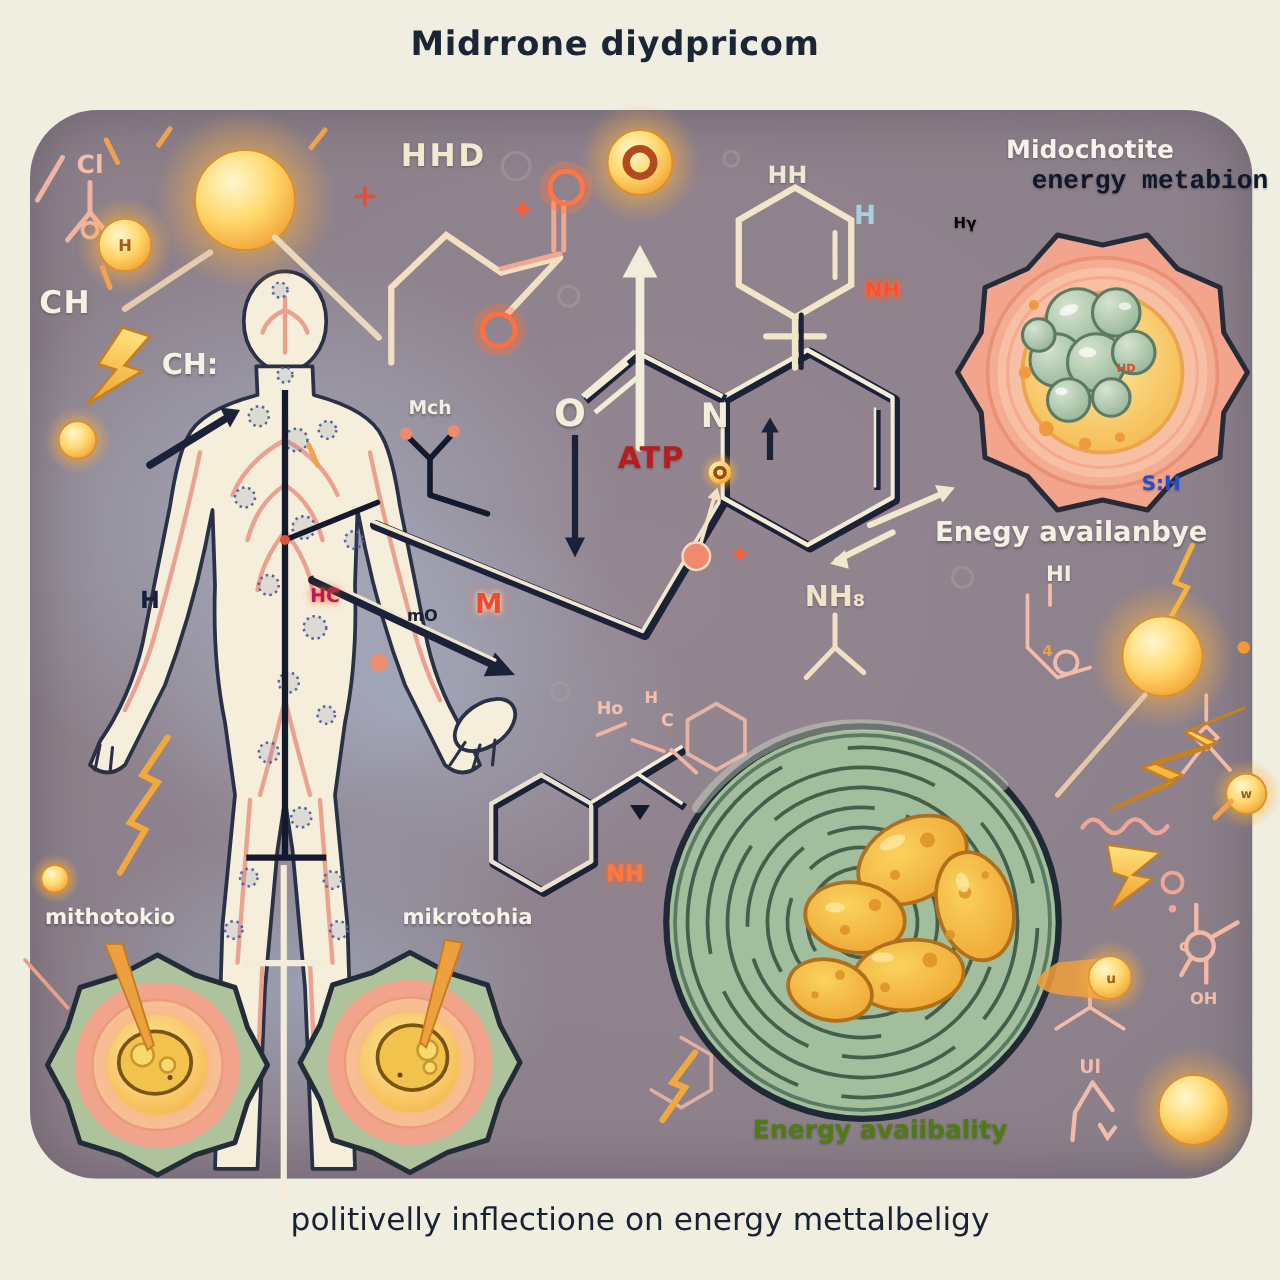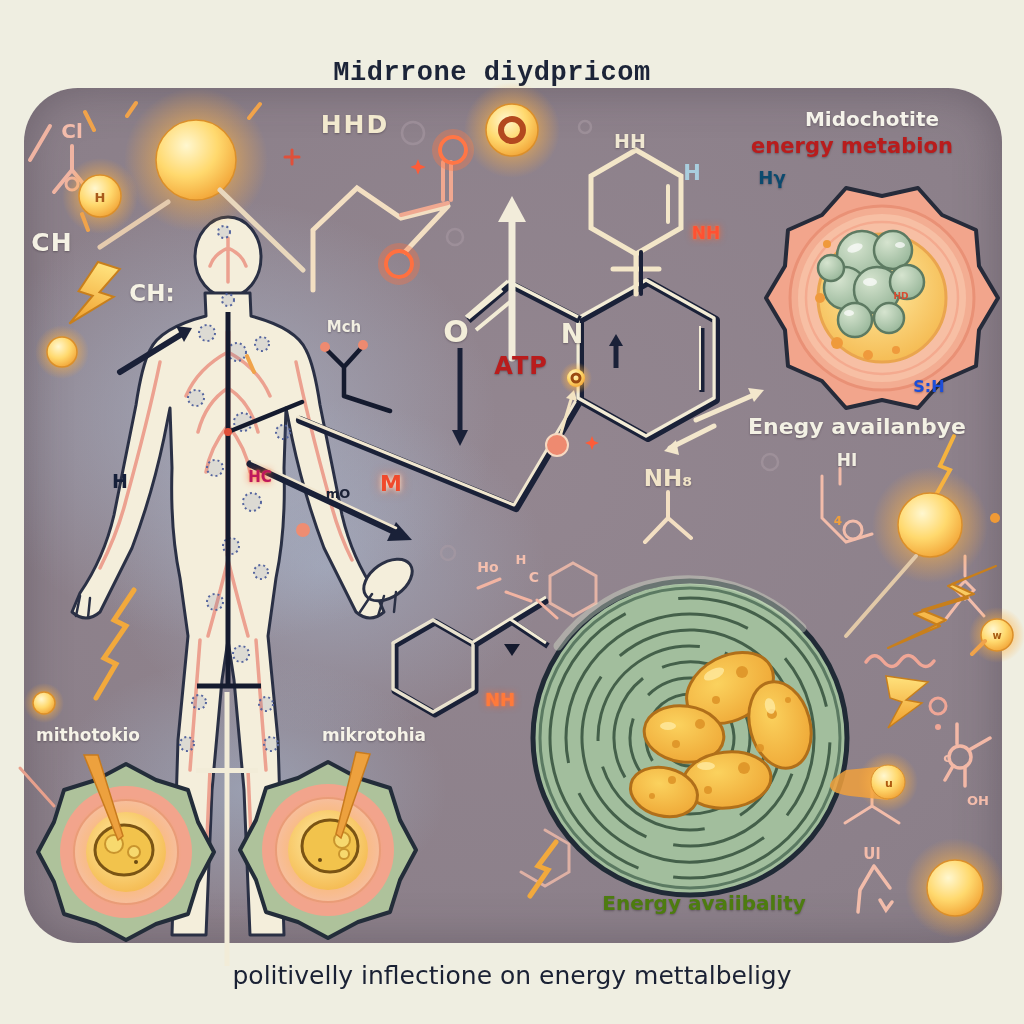--- a/index.html
+++ b/index.html
@@ -1,19 +1,19 @@
 <!DOCTYPE html>
 <html><head>
 <meta charset="utf-8">
 <style>
   html,body{margin:0;padding:0;}
   #stage{position:relative;width:1024px;height:1024px;background:#efeee1;overflow:hidden;
          font-family:"DejaVu Sans","Liberation Sans",sans-serif;}
   #titleband{position:absolute;left:0;top:0;width:984px;height:88px;display:flex;
-             align-items:flex-end;justify-content:center;padding-top:20px;box-sizing:border-box;font-family:Liberation Mono, monospace;}
+             align-items:flex-start;justify-content:center;padding-top:20px;box-sizing:border-box;}
   #titleband .t{font-size:27px;font-weight:800;color:#1c2438;letter-spacing:.5px;}
   #panel{position:absolute;left:24px;top:88px;width:978px;height:855px;border-radius:54px;
     background:
       radial-gradient(38% 36% at 21% 39%, rgba(183,205,230,.50), rgba(183,205,230,0) 72%),
       radial-gradient(30% 26% at 31% 56%, rgba(176,199,226,.42), rgba(176,199,226,0) 75%),
       radial-gradient(26% 20% at 23% 82%, rgba(170,195,222,.46), rgba(170,195,222,0) 78%),
       radial-gradient(120% 120% at 50% 45%, #938690, #847983);
     box-shadow: inset 0 0 46px rgba(55,45,58,.35);}
   #captionband{position:absolute;left:0;top:943px;width:1024px;height:81px;display:flex;
                align-items:center;justify-content:center;padding-bottom:16px;box-sizing:border-box;}
@@ -349,52 +349,52 @@
 
     <g fill="#f2ecd8">
       <rect x="224.5" y="692" width="5" height="274"></rect>
       <rect x="196" y="768" width="62" height="5"></rect>
     </g>
   </svg>
 
   <div style="position:absolute;inset:0;">
     <div class="lb soft" style="left:355px;top:124px;font-size:25px;color:#f2e9ce;letter-spacing:2px;">HHD</div>
     <div class="lb soft" style="left:872px;top:119px;font-size:20px;color:#f5f3ea;">Midochotite</div>
-    <div class="lb soft" style="left:852px;top:146px;font-size:21px;color:#b91c1c;">energy metabion</div>
+    <div class="lb soft" style="left:920px;top:146px;font-size:21px;color:#0f172a;font-family:Liberation Mono, monospace;">energy metabion</div>
     <div class="lb soft" style="left:857px;top:427px;font-size:22px;color:#f3f1e4;">Enegy availanbye</div>
     <div class="lb soft" style="left:704px;top:903px;font-size:20px;color:#4d7c0f;">Energy avaiibality</div>
     <div class="lb soft" style="left:88px;top:735px;font-size:17px;color:#f6f3e8;">mithotokio</div>
     <div class="lb soft" style="left:374px;top:735px;font-size:17px;color:#f6f3e8;">mikrotohia</div>
     <div class="lb" style="left:72px;top:131px;font-size:20px;color:#f3bcab;">Cl</div>
     <div class="lb soft" style="left:52px;top:242px;font-size:25px;color:#f5f2e4;letter-spacing:1px;">CH</div>
     <div class="lb soft" style="left:152px;top:293px;font-size:23px;color:#f5f2e4;">CH:</div>
     <div class="lb" style="left:100px;top:197px;font-size:13px;color:#a85a1c;">H</div>
     <div class="lb soft" style="left:344px;top:327px;font-size:15px;color:#f2efe2;">Mch</div>
     <div class="lb gr" style="left:260px;top:477px;font-size:15px;color:#be185d;">HC</div>
     <div class="lb halo" style="left:391px;top:484px;font-size:22px;color:#f04a2c;">M</div>
     <div class="lb" style="left:338px;top:493px;font-size:13px;color:#1a2136;">mO</div>
     <div class="lb" style="left:120px;top:481px;font-size:19px;color:#16203a;">H</div>
     <div class="lb soft" style="left:456px;top:332px;font-size:30px;color:#f3eeda;">O</div>
     <div class="lb soft" style="left:521px;top:366px;font-size:24px;color:#b91c1c;letter-spacing:1px;">ATP</div>
     <div class="lb soft" style="left:572px;top:333px;font-size:27px;color:#f3eeda;">N</div>
     <div class="lb soft" style="left:630px;top:141px;font-size:19px;color:#f0e8d2;">HH</div>
     <div class="lb" style="left:692px;top:173px;font-size:21px;color:#a9cede;">H</div>
     <div class="lb gr" style="left:706px;top:233px;font-size:17px;color:#ff5132;">NH</div>
-    <div class="lb soft" style="left:772px;top:178px;font-size:18px;color:#0c4a6e;">Hγ</div>
+    <div class="lb soft" style="left:772px;top:178px;font-size:12px;color:#000000;">Hγ</div>
     <div class="lb soft" style="left:929px;top:387px;font-size:16px;color:#1d4ed8;">S:H</div>
     <div class="lb" style="left:901px;top:296px;font-size:9px;color:#d84c30;">HD</div>
     <div class="lb soft" style="left:668px;top:478px;font-size:23px;color:#f1e4c8;">NH₈</div>
     <div class="lb gr" style="left:500px;top:700px;font-size:18px;color:#ff7a3a;">NH</div>
     <div class="lb" style="left:488px;top:567px;font-size:14px;color:#f4bfae;">Ho</div>
     <div class="lb" style="left:521px;top:559px;font-size:13px;color:#f4bfae;">H</div>
     <div class="lb" style="left:534px;top:577px;font-size:14px;color:#f4bfae;">C</div>
     <div class="lb soft" style="left:847px;top:460px;font-size:17px;color:#f2efe2;">HI</div>
     <div class="lb" style="left:838px;top:521px;font-size:12px;color:#f0a03c;">4</div>
     <div class="lb" style="left:947px;top:757px;font-size:13px;color:#f3bcab;">c</div>
-    <div class="lb" style="left:963px;top:800px;font-size:13px;color:#f3bcab;margin-left:15px;">OH</div>
+    <div class="lb" style="left:963px;top:800px;font-size:13px;color:#f3bcab;">OH</div>
     <div class="lb" style="left:872px;top:854px;font-size:15px;color:#f3bcab;">Ul</div>
     <div class="lb" style="left:889px;top:783px;font-size:11px;color:#b05a10;">u</div>
     <div class="lb" style="left:997px;top:636px;font-size:10px;color:#a85b12;">w</div>
   </div>
 
   <div id="captionband">
     <div class="t">politivelly inflectione on energy mettalbeligy</div>
   </div>
 </div>
 

